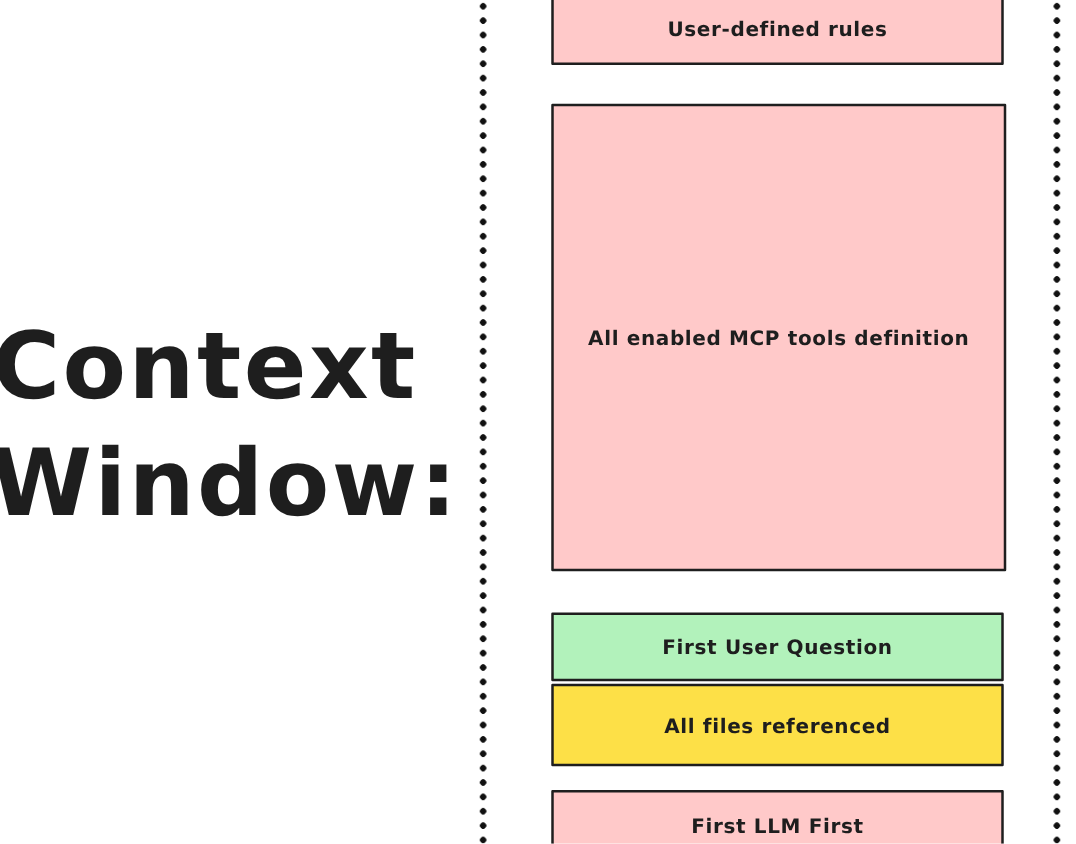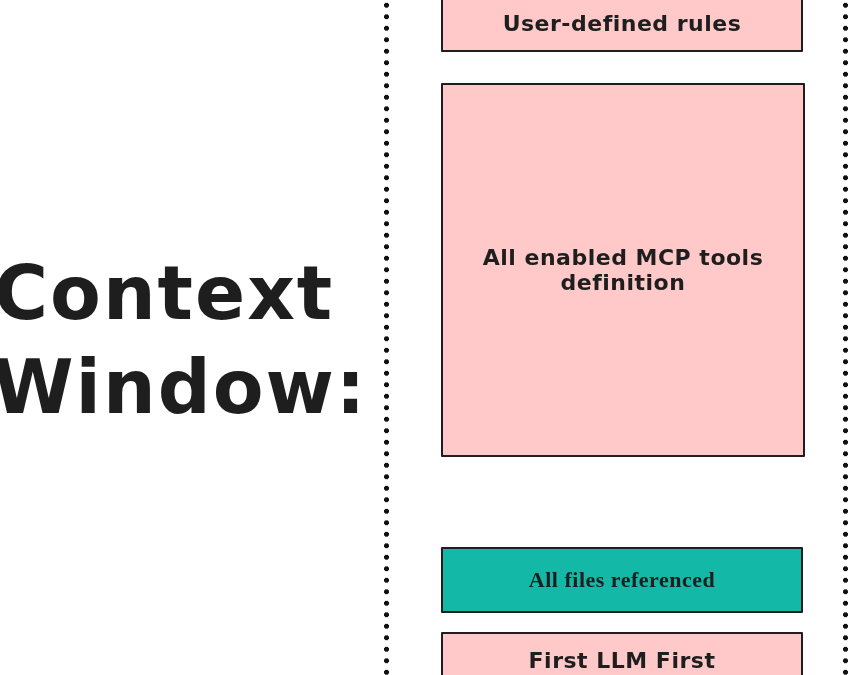--- a/index.html
+++ b/index.html
@@ -49,21 +49,21 @@
     left: 441px;
     width: 362px;
     box-sizing: border-box;
     border: 2.5px solid #1e1e1e;
     border-radius: 1px;
     display: flex;
     align-items: center;
     justify-content: center;
   }
   .block .label {
-    font-size: 22px;
+    font-size: 16px;
     font-weight: 600;
     letter-spacing: 0.5px;
     text-align: center;
     color: #1e1e1e;
   }
   .block-user-rules      { top: -6px;  height: 58px;  }
   .block-mcp-tools       { top: 83px;  height: 374px; width: 364px; }
   .block-first-question  { top: 490px; height: 55px;  }
   .block-files-ref       { top: 547px; height: 66px;  }
   .block-first-answer    { top: 632px; height: 56px;  }
@@ -82,22 +82,25 @@
   <div class="dotted-line dotted-right"></div>
 
   <div class="block block-user-rules" style="background-color: rgb(255, 201, 201);">
     <span class="label">User-defined rules</span>
   </div>
 
   <div class="block block-mcp-tools" style="background-color: rgb(255, 201, 201); align-items: center;">
     <span class="label">All enabled MCP tools definition</span>
   </div>
 
+  <div class="block block-first-question" style="background-color: rgb(178, 242, 187);">
+    <span class="label">First User Question</span>
+  </div>
 
-  <div class="block block-files-ref" style="background-color: #14b8a6; font-family: Liberation Serif, serif;">
+  <div class="block block-files-ref" style="background-color: #fde047;">
     <span class="label">All files referenced</span>
   </div>
 
   <div class="block block-first-answer" style="background-color: rgb(255, 201, 201);">
     <span class="label">First LLM First</span>
   </div>
 
 </div>
 
 </body></html>

